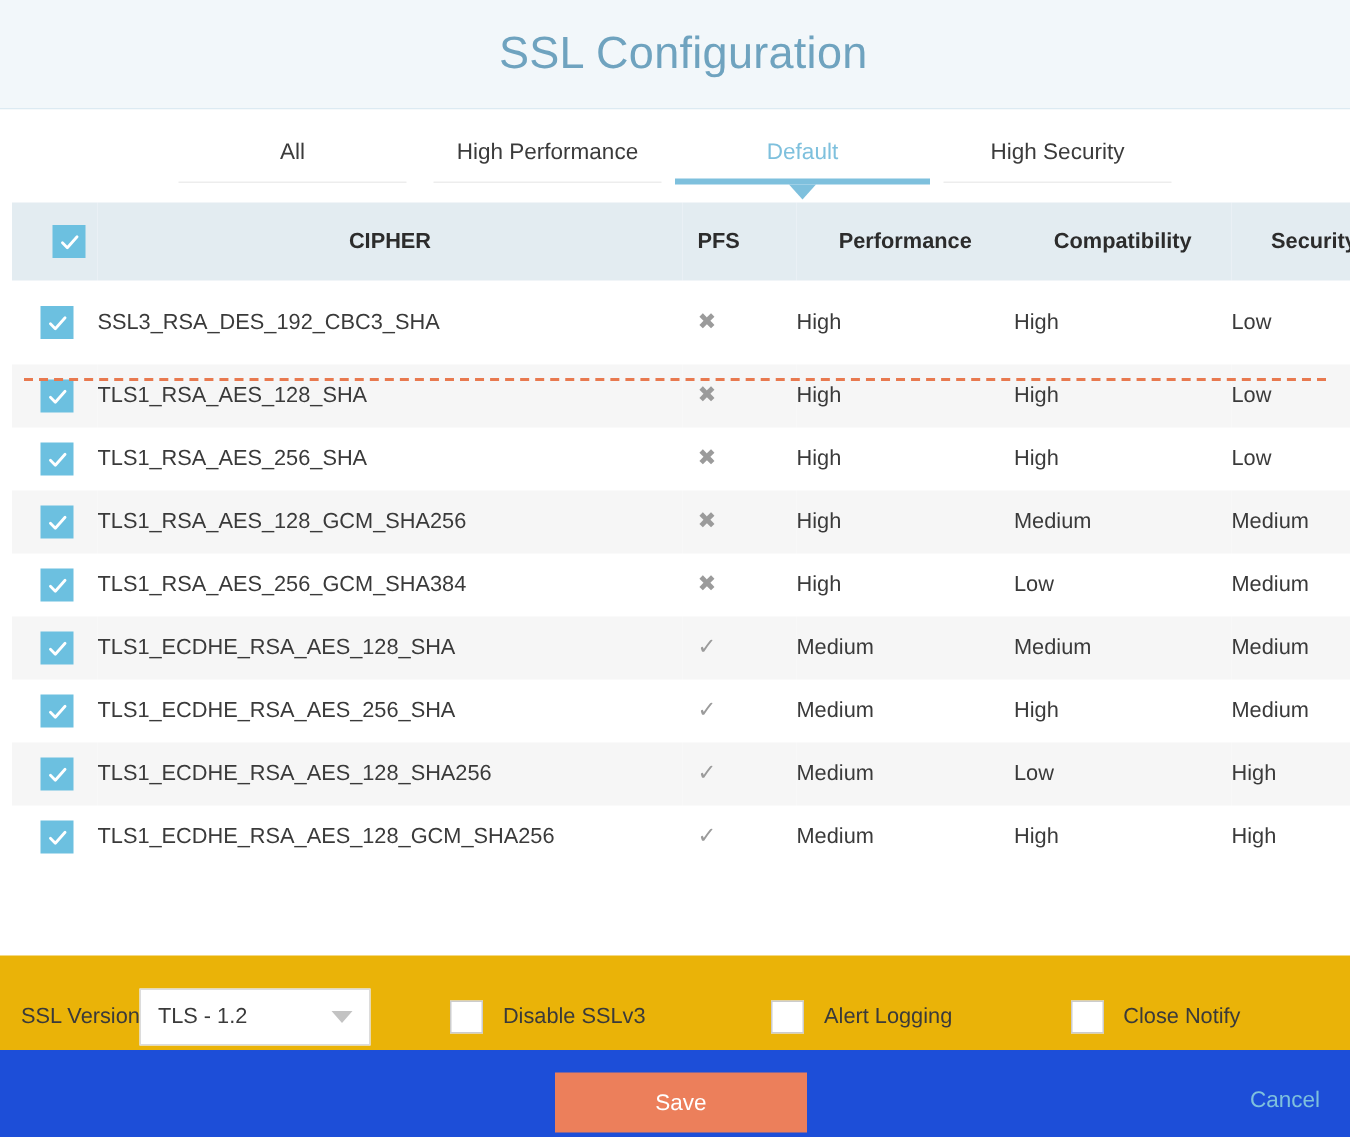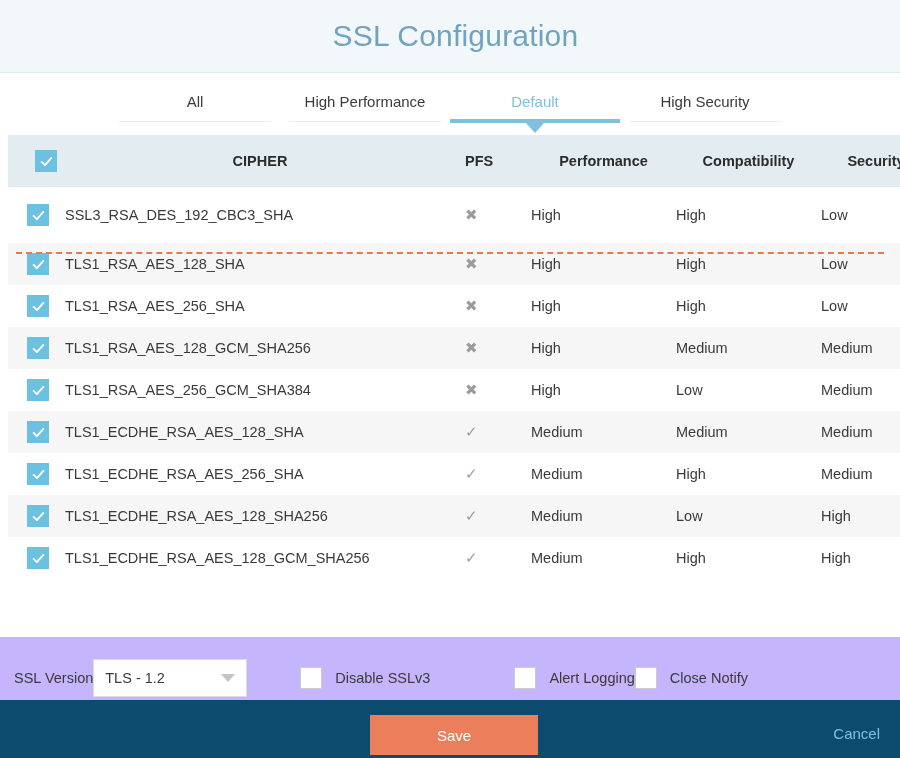--- a/index.html
+++ b/index.html
@@ -126,21 +126,21 @@
     height: 0;
     border-top: 2px dashed #e8794f;
   }
 
   
   .options-bar {
     position: absolute;
     left: 0; right: 0;
     top: 637px;
     height: 81px;
-    background: #c4b5fd;
+    background: #eab308;
     display: flex;
     align-items: center;
     padding-left: 14px;
   }
   .opt-label { font-size: 14.5px; color: #3a3a3a; }
 
   .select-box {
     width: 154px;
     height: 38px;
     background: #ffffff;
@@ -158,39 +158,39 @@
     border-top: 8px solid #c3c3c3;
   }
 
   .opt-check {
     display: flex;
     align-items: center;
     cursor: pointer;
   }
   .opt-check.c1 { margin-left: 53px; }
   .opt-check.c2 { margin-left: 84px; }
-  .opt-check.c3 { }
+  .opt-check.c3 { margin-left: 79px; }
   .box-empty {
     width: 22px; height: 22px;
     background: #ffffff;
     border: 1px solid #cccccc;
   }
   .opt-check .opt-text {
     font-size: 14.5px;
     color: #3a3a3a;
     margin-left: 13px;
   }
 
   
   .actions {
     position: absolute;
     left: 0; right: 0;
     top: 700px;
     height: 58px;
-    background: #0c4a6e;
+    background: #1d4ed8;
   }
   .save-btn {
     position: absolute;
     left: 370px;
     top: 15px;
     width: 168px;
     height: 40px;
     background: #ec7f5b;
     border: none;
     color: #ffffff;

